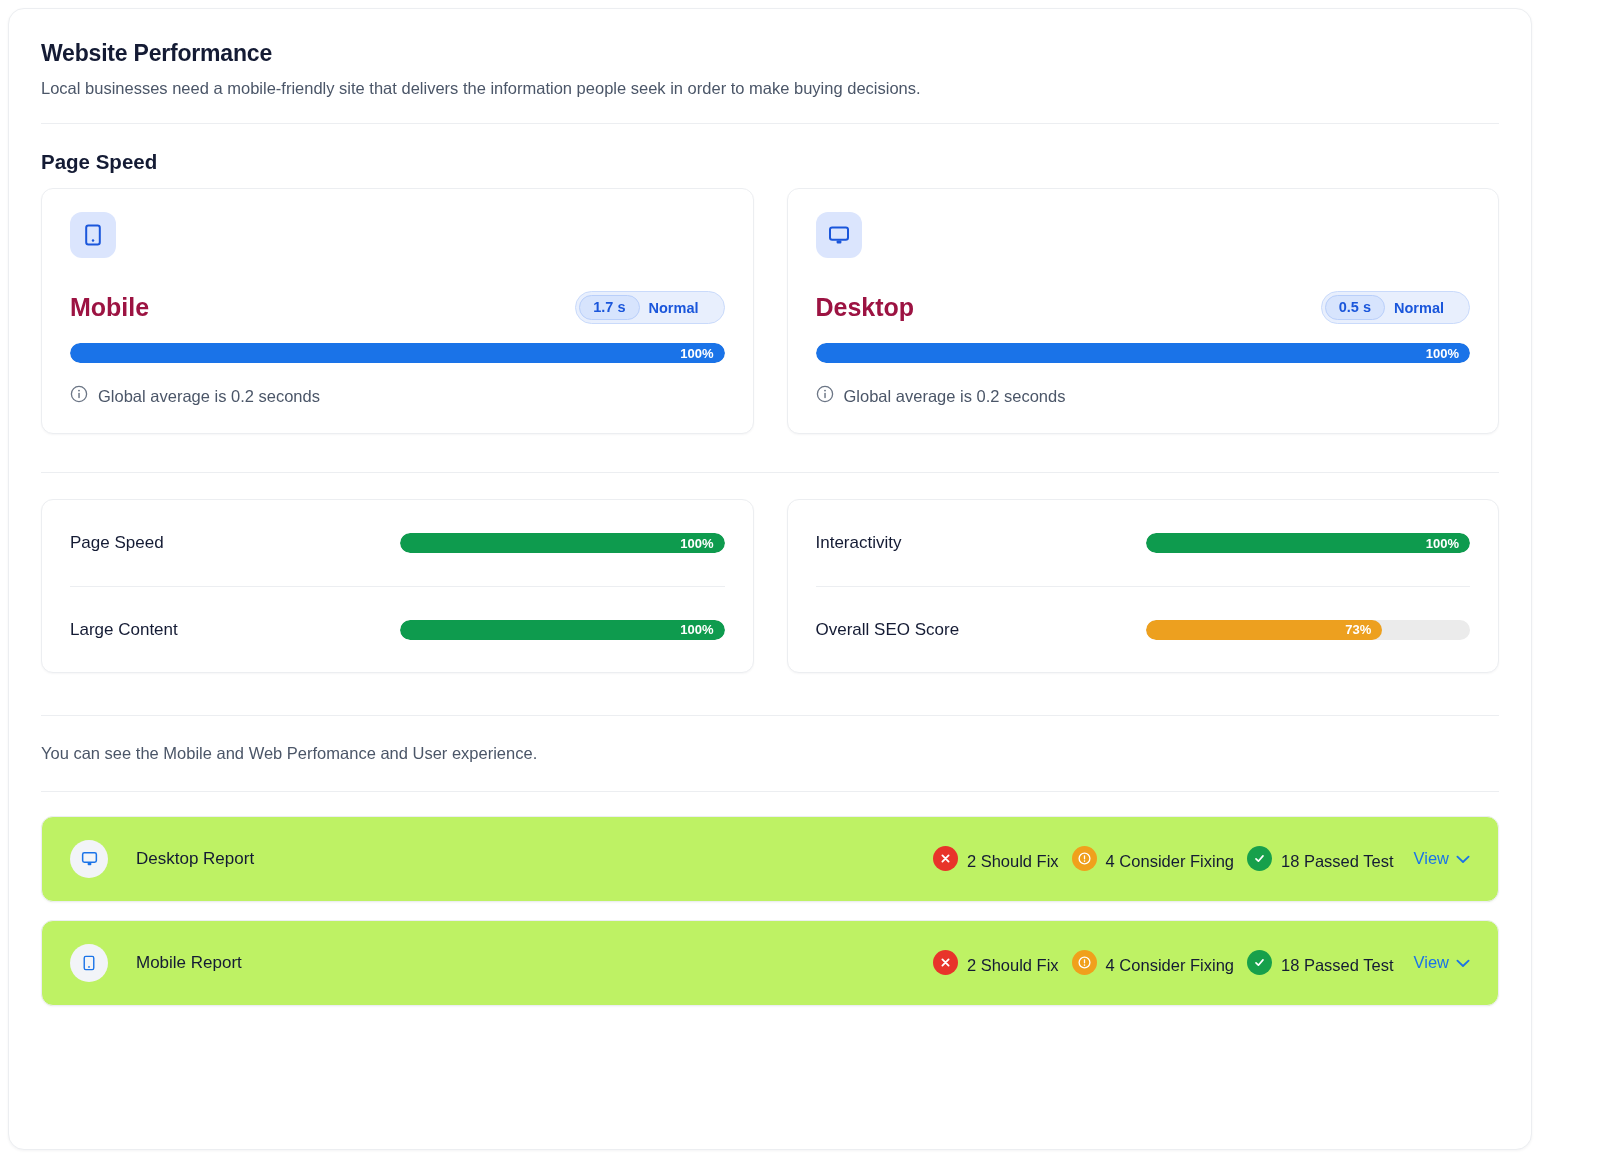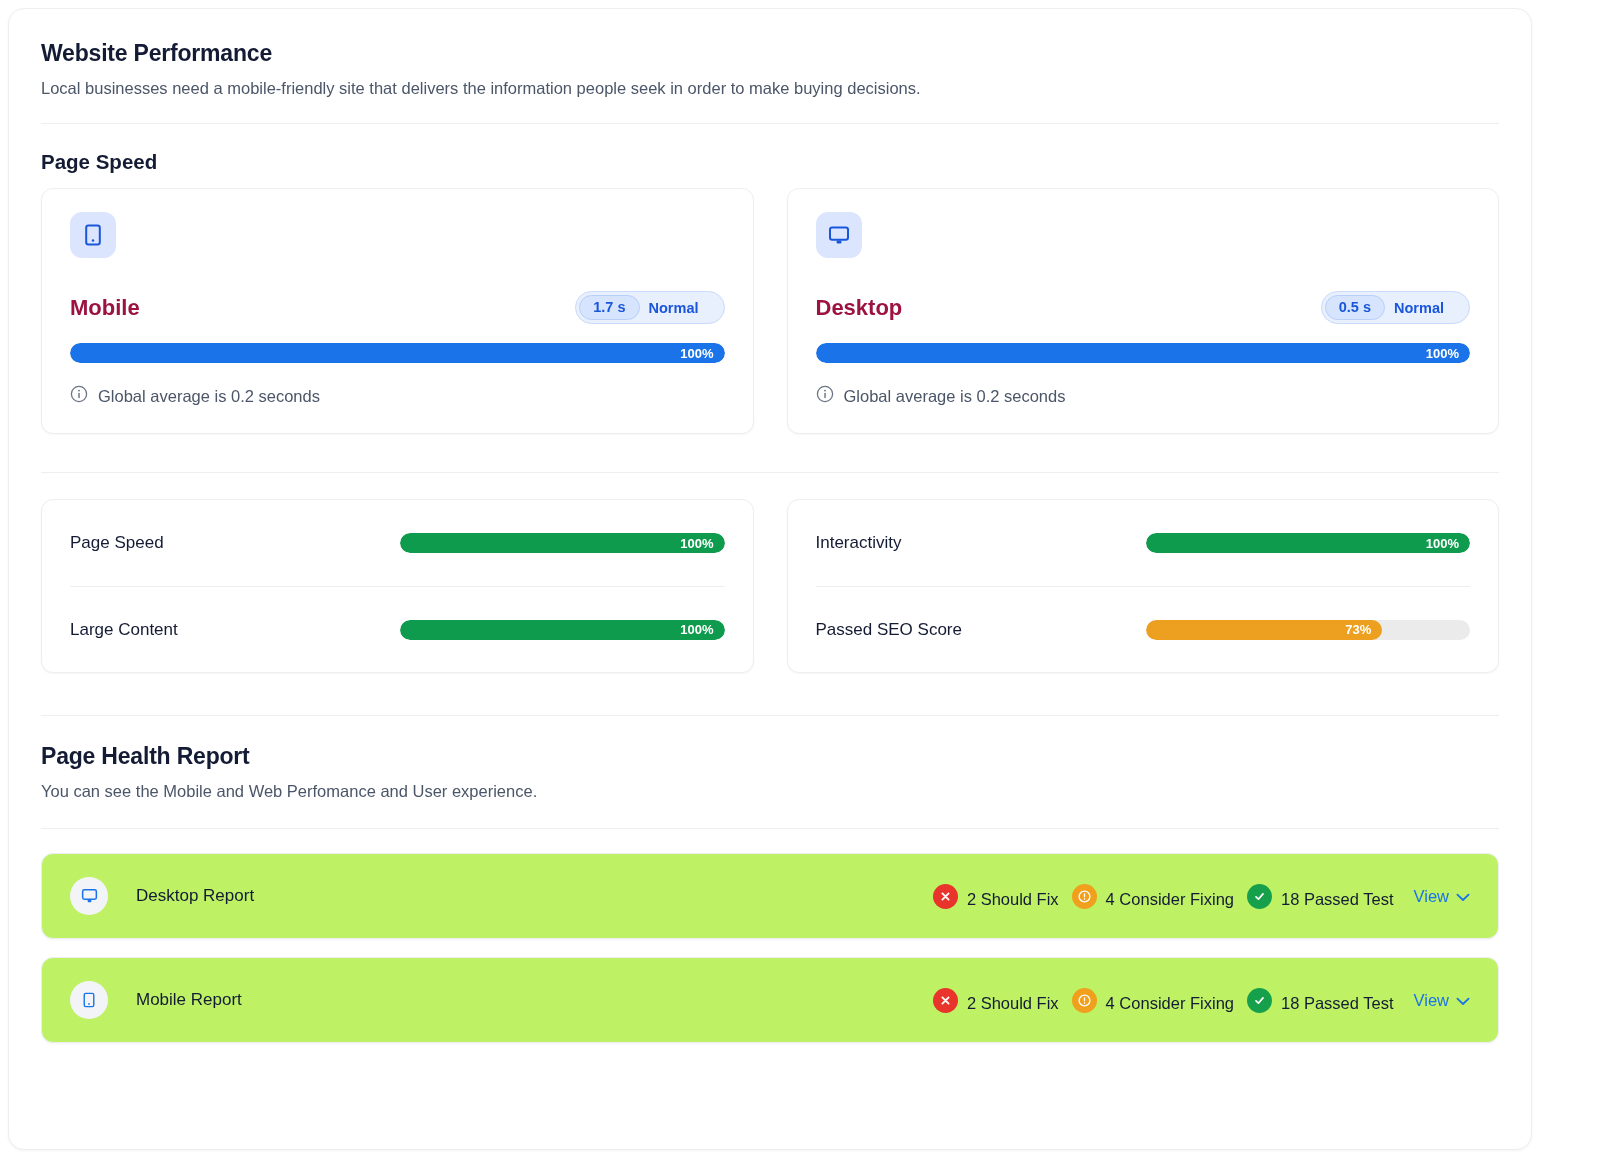--- a/index.html
+++ b/index.html
@@ -72,21 +72,21 @@
     width: 46px; height: 46px;
     border-radius: 12px;
     background: #dbe5fd;
     display: flex; align-items: center; justify-content: center;
   }
   .speed-head {
     display: flex; align-items: center; justify-content: space-between;
     margin-top: 33px;
   }
   .device-name {
-    font-size: 22px;
+    font-size: 25px;
     font-weight: bold;
     color: #9c1342;
   }
   .badge {
     display: inline-flex; align-items: center;
     background: #e8effd;
     border: 1px solid #c9dafb;
     border-radius: 999px;
     padding: 3px 25px 3px 3px;
     gap: 9px;
@@ -305,34 +305,33 @@
     <div class="card metric-card">
       <div class="metric-row">
         <span class="metric-label">Interactivity</span>
         <span class="metric-bar">
           <span class="bar-fill bar-green" style="display:flex;width:100%">
             <span>100%</span>
           </span>
         </span>
       </div>
       <div class="metric-row">
-        <span class="metric-label">Passed SEO Score</span>
+        <span class="metric-label">Overall SEO Score</span>
         <span class="metric-bar">
           <span class="bar-fill bar-amber" style="display:flex;width:73%">
             <span>73%</span>
           </span>
         </span>
       </div>
     </div>
   </div>
 
   <div class="hr" style="margin-top:42px"></div>
 
   <div style="margin-top:26px">
-    <div class="section-title">Page Health Report</div>
     <div class="section-sub">You can see the Mobile and Web Perfomance and User experience.</div>
   </div>
   <div class="hr" style="margin-top:26px"></div>
 
   <div style="margin-top:24px">
 
     <div class="report-card">
       <span class="circ-icon">
         <svg width="17" height="16" viewBox="0 0 22 21" fill="none">
           <rect x="2" y="2.4" width="18" height="12.4" rx="2.2" stroke="#1a73e8" stroke-width="2"></rect>

